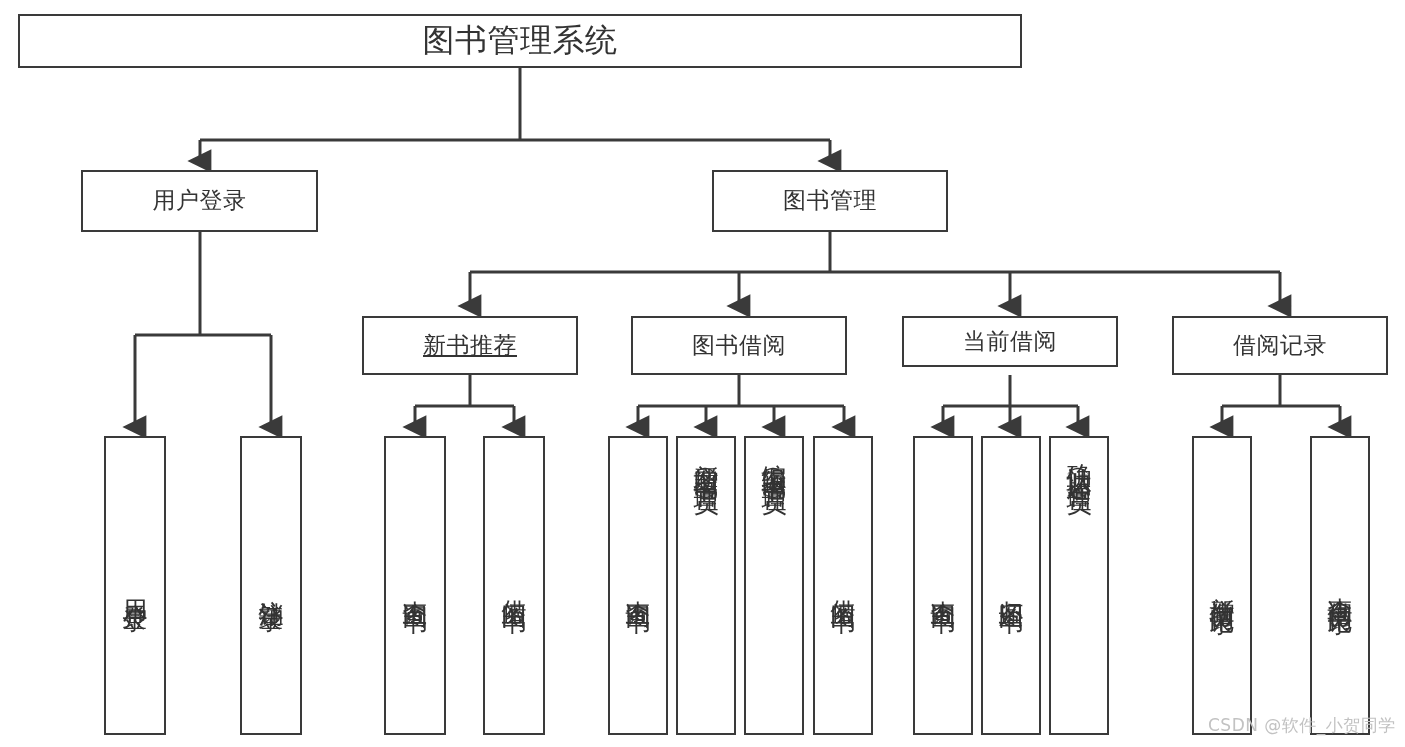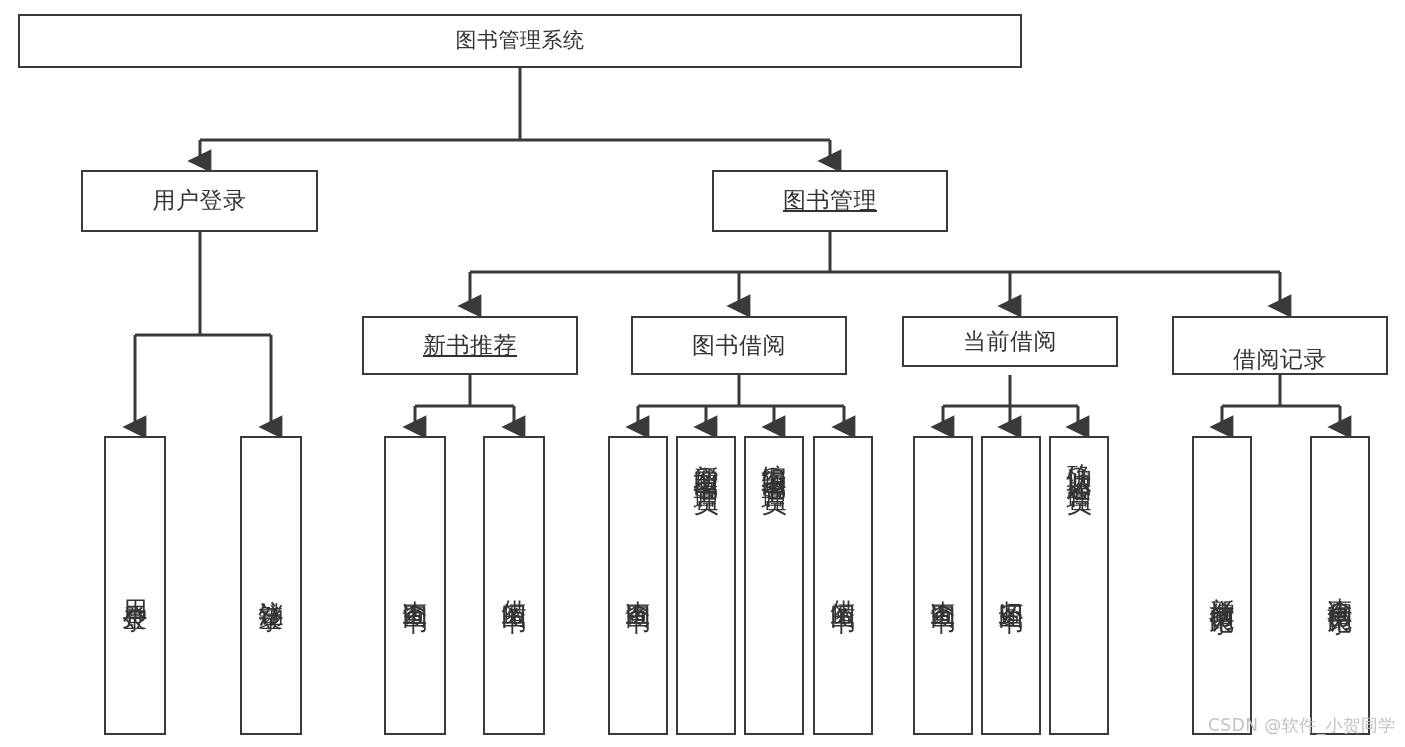--- a/index.html
+++ b/index.html
@@ -40,21 +40,21 @@
     line-height: 1.12;
     text-align: center;
     white-space: pre-wrap;
   }
   
   .node.h .node-label {
     font-size: 23px;
     letter-spacing: 0.5px;
   }
   .node.root .node-label {
-    font-size: 21px;
+    font-size: 32px;
   }
   
   .node.v {
     align-items: flex-start;
     padding-top: 6px;
   }
   .node.v .node-label {
     writing-mode: vertical-rl;
     text-orientation: upright;
     font-size: 25px;
@@ -135,37 +135,37 @@
   </svg>
 
   <div class="node root h" style="left:18px; top:14px; width:1004px; height:54px;">
     <span class="node-label">图书管理系统</span>
   </div>
 
   <div class="node h" style="left:81px; top:170px; width:237px; height:62px;">
     <span class="node-label">用户登录</span>
   </div>
 
-  <div class="node h" style="left:712px; top:170px; width:236px; height:62px;text-decoration:underline;">
+  <div class="node h" style="left:712px; top:170px; width:236px; height:62px;">
     <span class="node-label">图书管理</span>
   </div>
 
   <div class="node h" style="left:362px; top:316px; width:216px; height:59px;text-decoration:underline;">
     <span class="node-label">新书推荐</span>
   </div>
 
   <div class="node h" style="left:631px; top:316px; width:216px; height:59px;">
     <span class="node-label">图书借阅</span>
   </div>
 
   <div class="node h" style="left:902px; top:316px; width:216px; height:51px;">
     <span class="node-label">当前借阅</span>
   </div>
 
-  <div class="node h" style="left:1172px; top:316px; width:216px; height:59px;align-items:flex-end;">
+  <div class="node h" style="left:1172px; top:316px; width:216px; height:59px;">
     <span class="node-label">借阅记录</span>
   </div>
 
   <div class="node v centered" style="left:104px; top:436px; width:62px; height:299px;">
     <span class="node-label">用户登录</span>
   </div>
 
   <div class="node v centered" style="left:240px; top:436px; width:62px; height:299px;">
     <span class="node-label">注销登录</span>
   </div>

